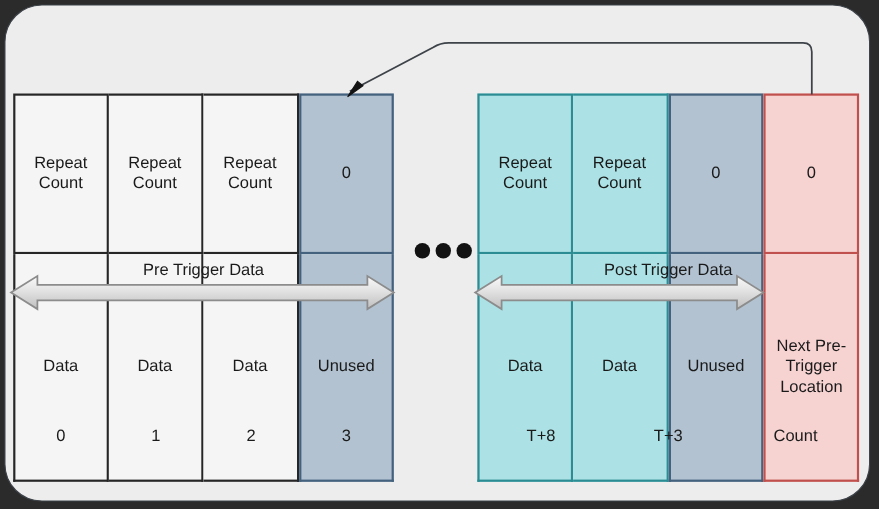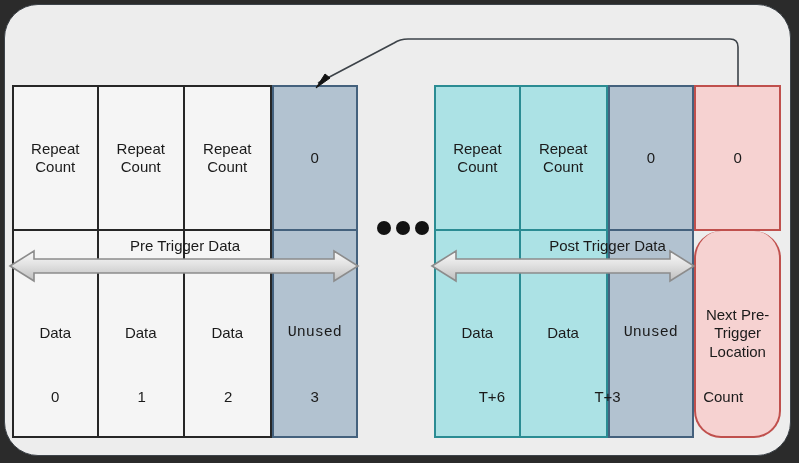--- a/index.html
+++ b/index.html
@@ -71,39 +71,39 @@
   .c-plain .cell-bot { border-top: 0; }
   .c-plain + .c-plain .cell-top,
   .c-plain + .c-plain .cell-bot { border-left: 0; }
 
   
   .c-blue .cell-top,
   .c-blue .cell-bot {
     background: #b2c2d0;
     border: 2px solid #44617d;
   }
-  .c-blue .cell-bot { border-top: 0; font-family: Liberation Mono, monospace; }
+  .c-blue .cell-bot { border-top: 0; }
 
   
   .c-teal .cell-top,
   .c-teal .cell-bot {
     background: #ace2e5;
     border: 2px solid #2b8c93;
   }
   .c-teal .cell-bot { border-top: 0; }
   .c-teal + .c-teal .cell-top,
   .c-teal + .c-teal .cell-bot { border-left: 0; }
 
   
   .c-pink .cell-top,
   .c-pink .cell-bot {
     background: #f6d2d1;
     border: 2px solid #c0504d;
   }
-  .c-pink .cell-bot { border-top: 0; border-radius: 27px; }
+  .c-pink .cell-bot { border-top: 0; }
 
   
 
   
   .labels {
     position: absolute;
     top: 388px;
     height: 28px;
     display: flex;
   }
@@ -256,21 +256,21 @@
   <div class="caption" id="cap-post">Post Trigger Data</div>
 
   <div class="labels" id="labels-left">
     <span>0</span>
     <span>1</span>
     <span>2</span>
     <span>3</span>
   </div>
 
   <div class="labels" id="labels-right">
-    <span>T+6</span>
+    <span>T+8</span>
     <span>T+3</span>
     <span>Count</span>
   </div>
 
   <div id="ellipsis">
     <i></i>
     <i></i>
     <i></i>
   </div>
 

